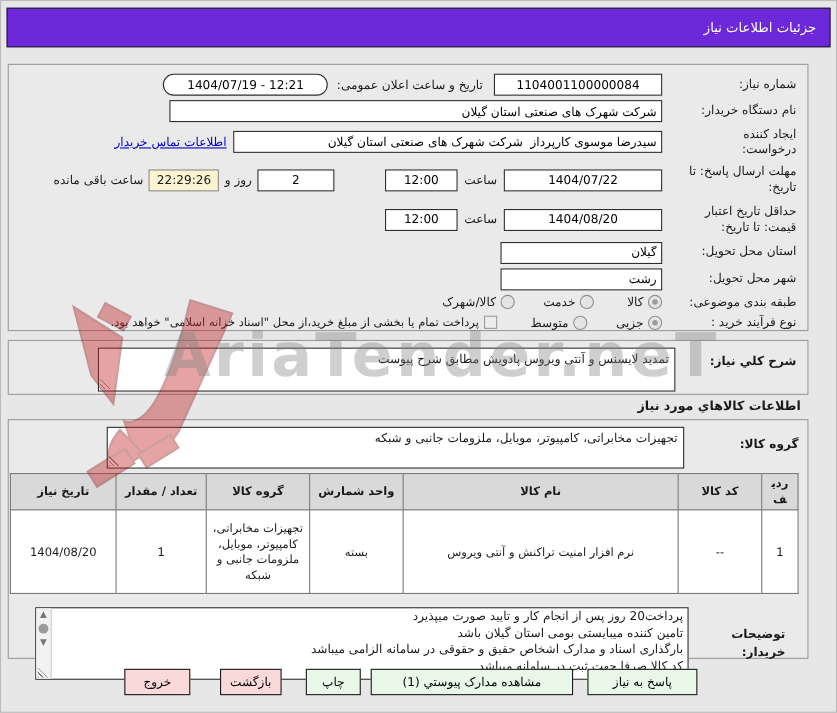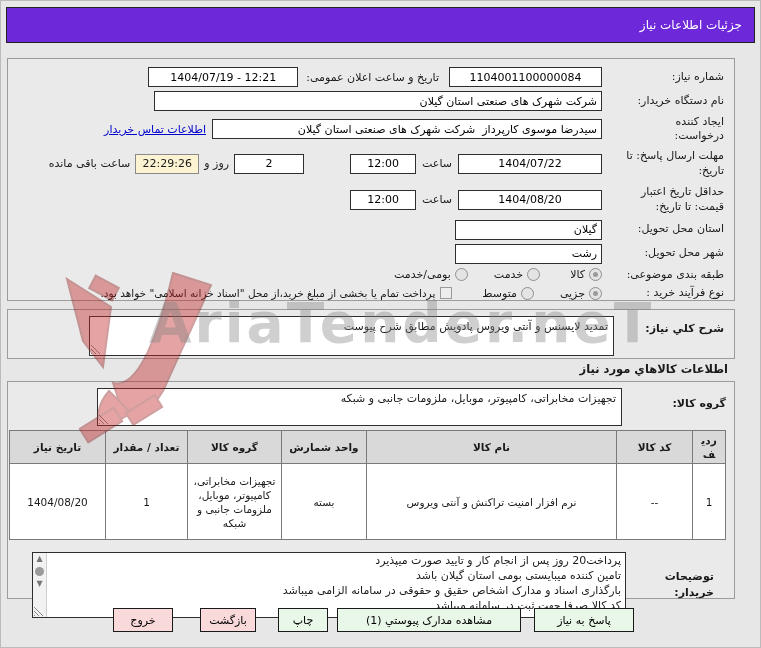--- a/index.html
+++ b/index.html
@@ -118,21 +118,21 @@
 </div>
 
 <div class="panel" id="panelA">
 
   <div class="row">
     <div class="lblcol">شماره نیاز:</div>
     <input class="inp num" style="width: 153px;" readonly="" value="1104001100000084">
     <span class="gap" style="width:10px"></span>
     <span>تاریخ و ساعت اعلان عمومی:</span>
     <span class="gap" style="width:8px"></span>
-    <input class="inp num" style="width: 150px;" readonly="" value="1404/07/19 - 12:21">
+    <input class="inp num" style="width: 150px; border-radius: 10px;" readonly="" value="1404/07/19 - 12:21">
   </div>
 
   <div class="row">
     <div class="lblcol">نام دستگاه خریدار:</div>
     <input class="inp rtltxt" style="width: 448px;" readonly="" value="شرکت شهرک های صنعتی استان گیلان">
   </div>
 
   <div class="row">
     <div class="lblcol">ایجاد کننده درخواست:</div>
     <input class="inp rtltxt" style="width: 390px;" readonly="" value="سیدرضا موسوی کارپرداز  شرکت شهرک های صنعتی استان گیلان">
@@ -177,21 +177,21 @@
 
   <div class="row">
     <div class="lblcol">طبقه بندی موضوعی:</div>
     <span class="radio sel"></span>
     <span>کالا</span>
     <span class="gap" style="width:30px"></span>
     <span class="radio"></span>
     <span>خدمت</span>
     <span class="gap" style="width:26px"></span>
     <span class="radio"></span>
-    <span>بومی/خدمت</span>
+    <span>کالا/شهرک</span>
   </div>
 
   <div class="row">
     <div class="lblcol">نوع فرآیند خرید :</div>
     <span class="radio sel"></span>
     <span>جزیی</span>
     <span class="gap" style="width:26px"></span>
     <span class="radio"></span>
     <span>متوسط</span>
     <span class="gap" style="width:30px"></span>

